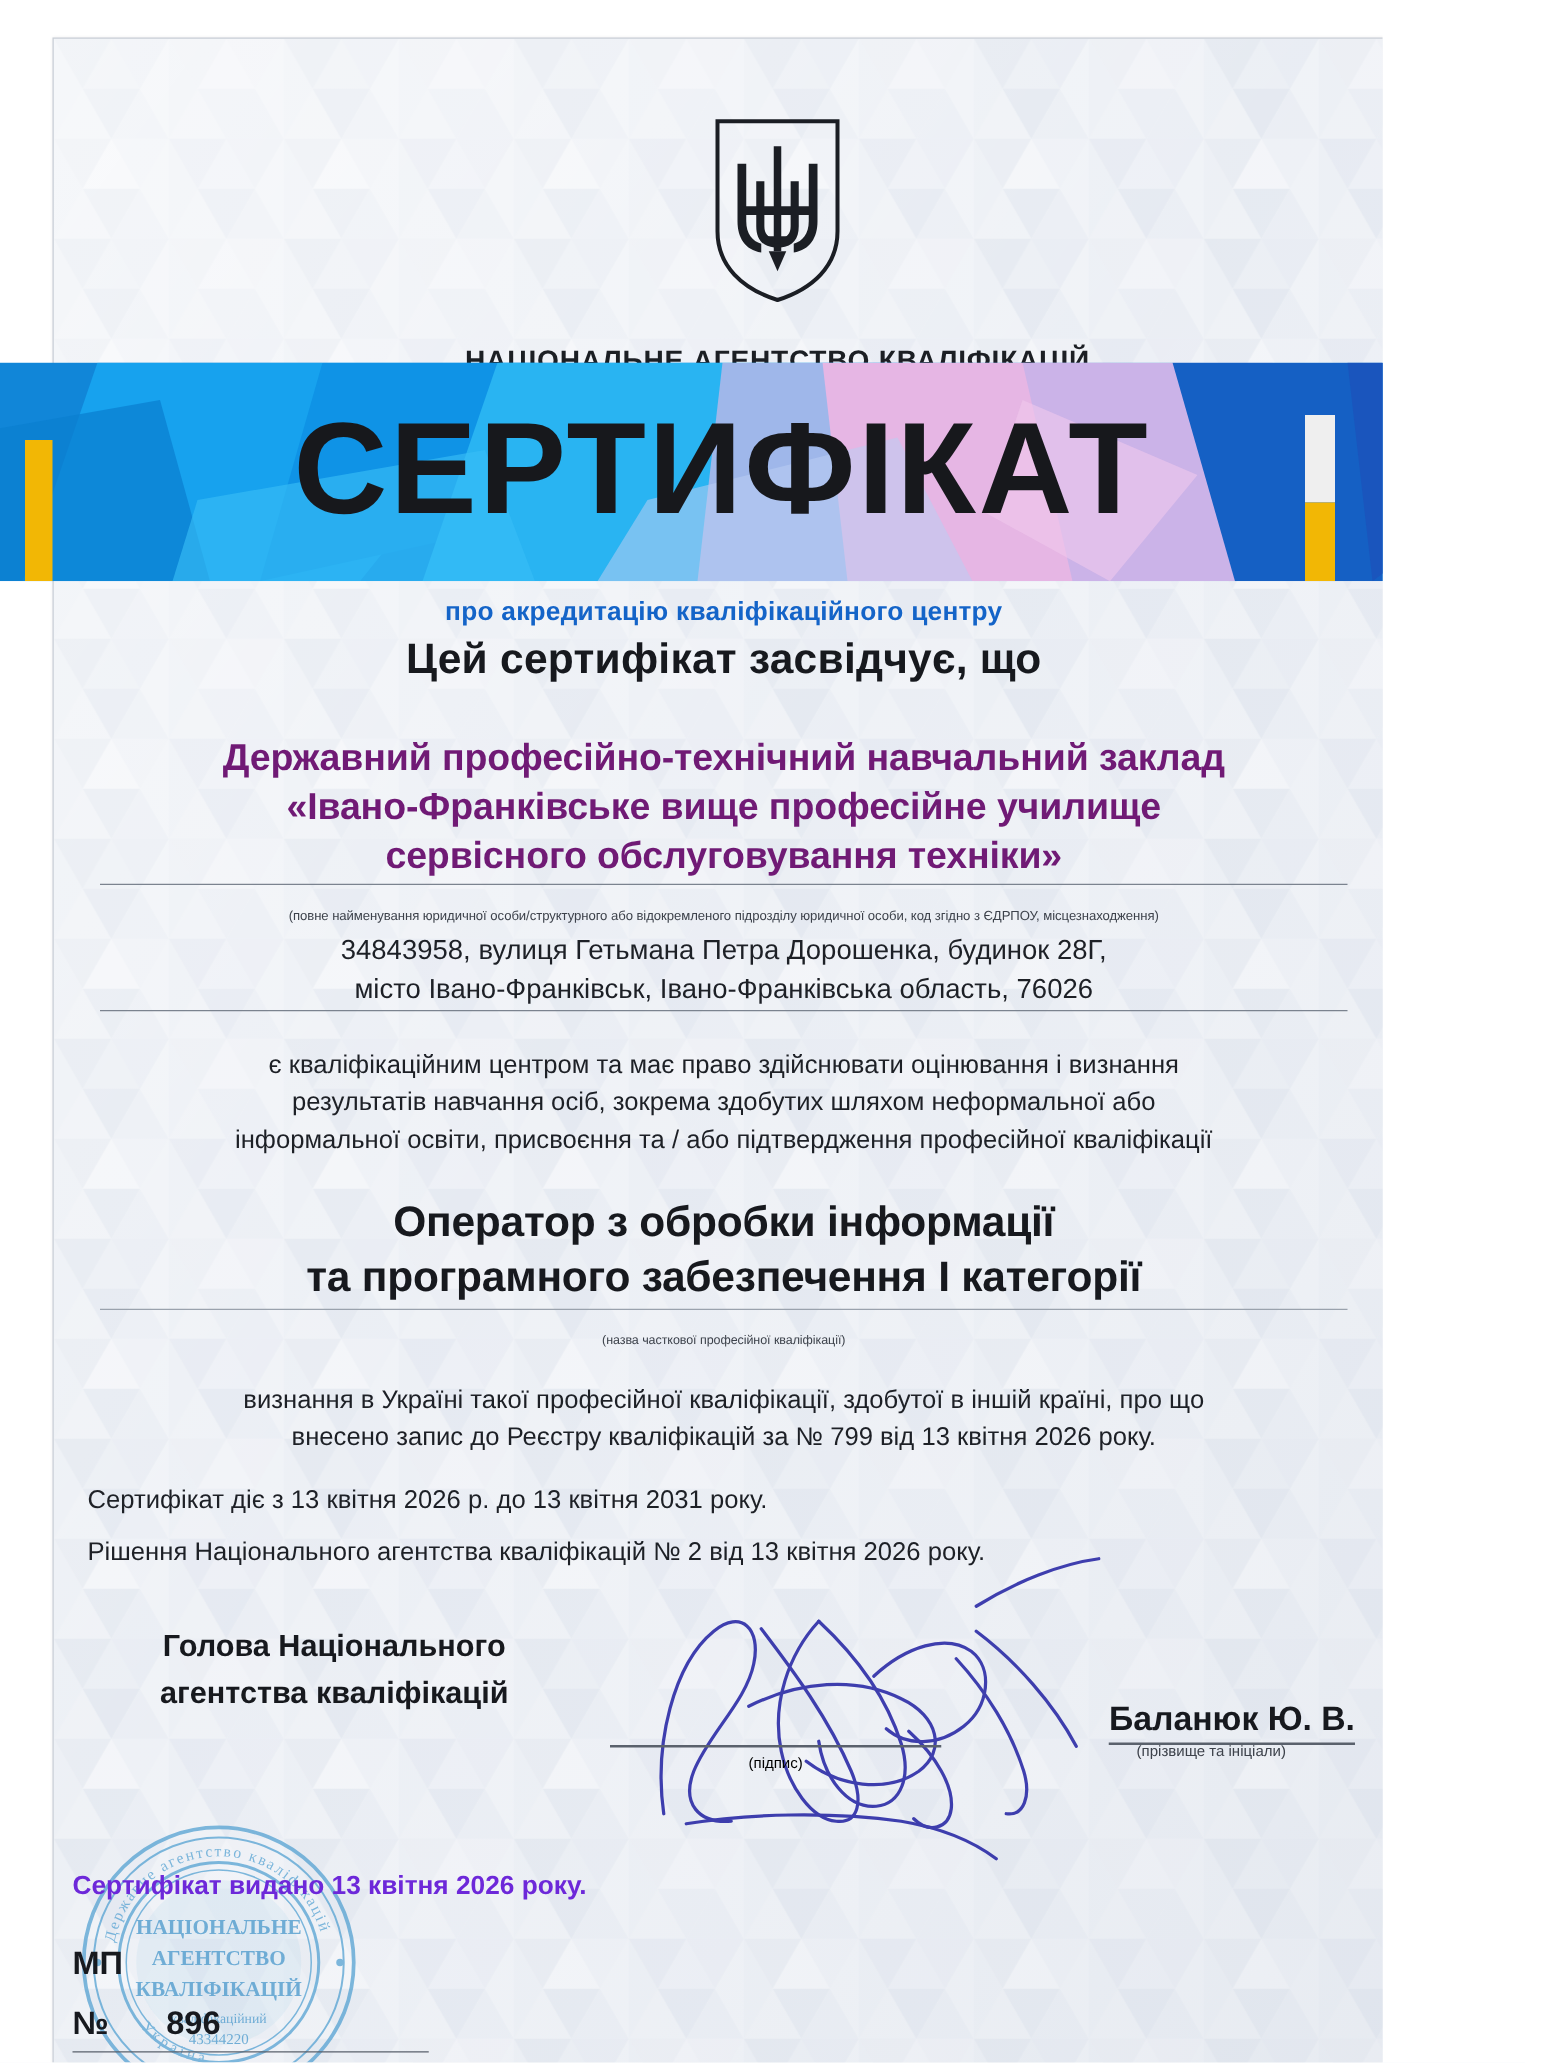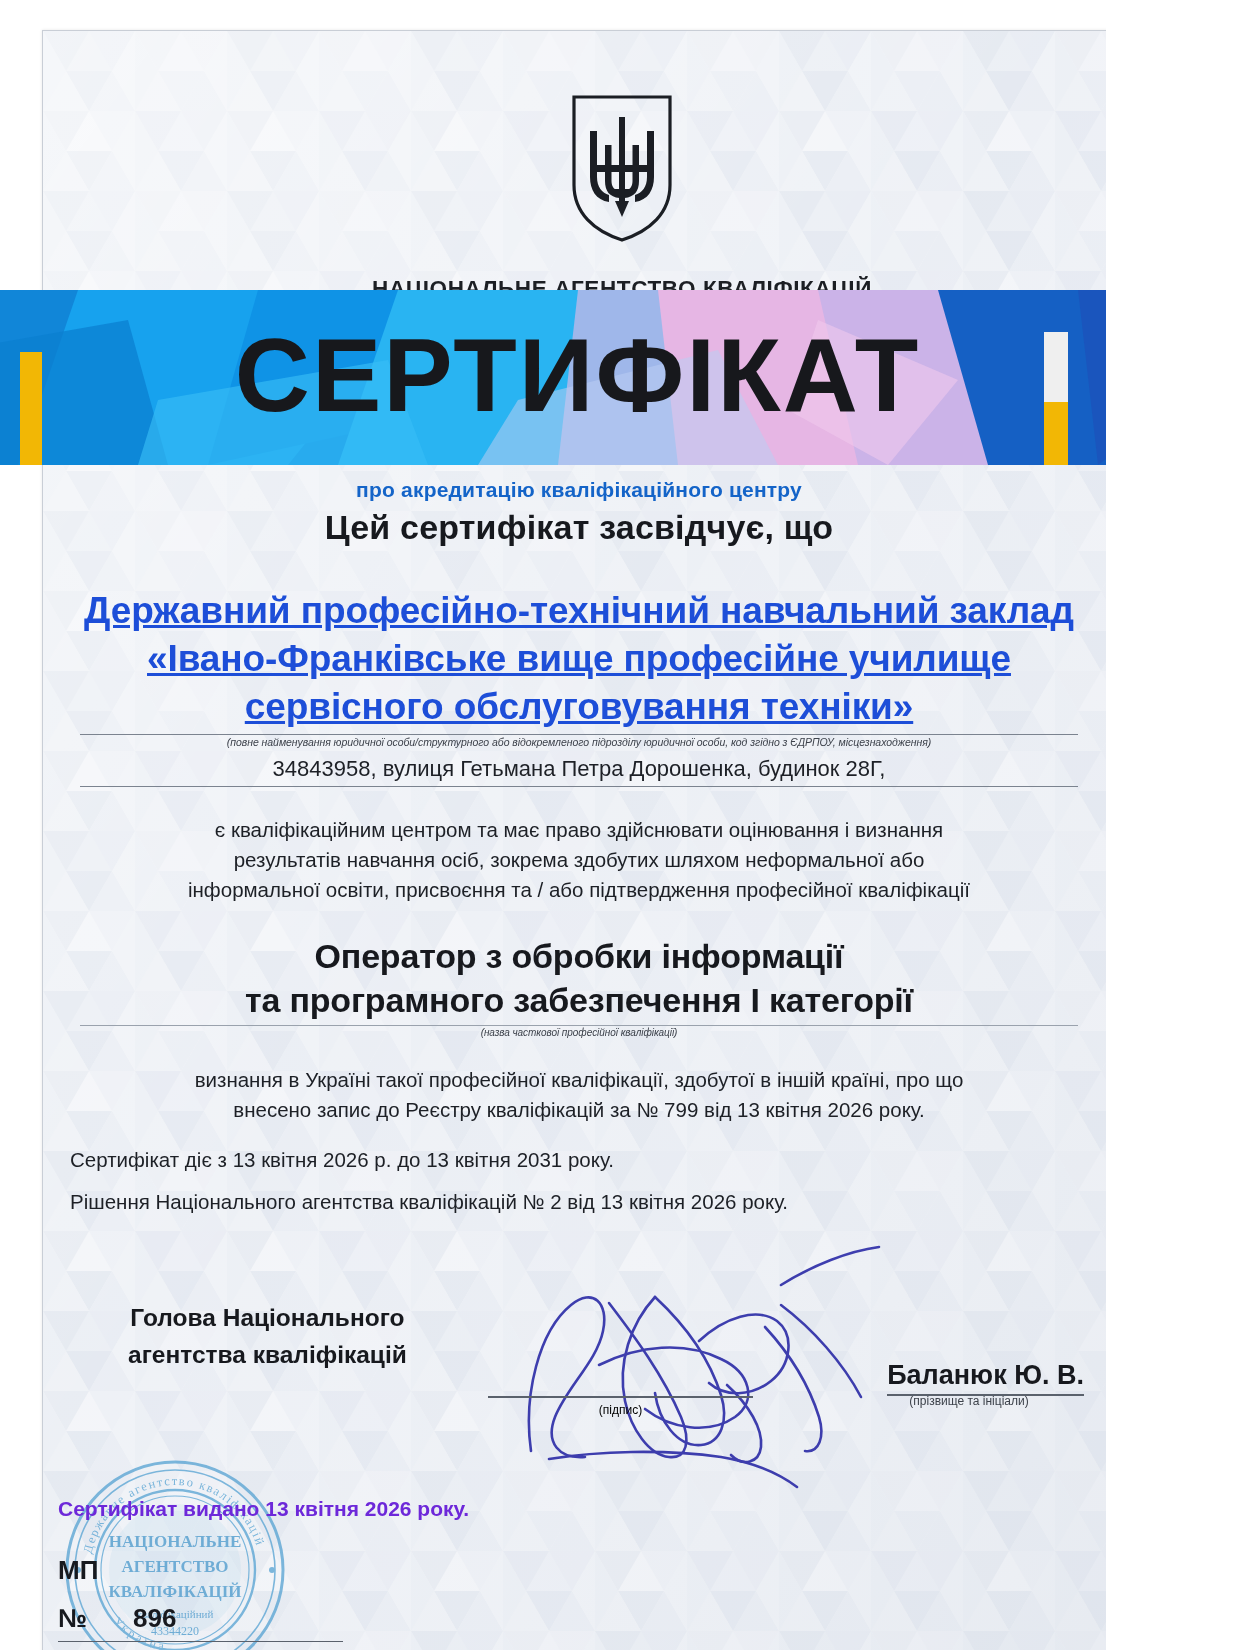--- a/index.html
+++ b/index.html
@@ -110,43 +110,41 @@
   .attests {
     font-size: 34px;
     font-weight: bold;
     color: #17191e;
     letter-spacing: 0.2px;
     margin: 0 0 40px 0;
   }
 
   .org-block { margin: 0 0 3px 0; }
   .org-line {
-    font-size: 37px;
-    font-weight: bold;
-    color: #1d4ed8;
+    font-size: 30px;
+    font-weight: bold;
+    color: #701a75;
     line-height: 1.30;
     letter-spacing: -0.1px;
-    text-decoration: underline;
   }
 
   .rule {
     border: none;
     border-top: 1px solid #7b838f;
     margin: 2px 22px 0 22px;
     height: 0;
   }
   .rule.thin { border-top: 1px solid #9aa2ad; }
 
   .caption {
     font-size: 10.5px;
     color: #3d424b;
     letter-spacing: -0.05px;
-    margin: 1px 0 4px 0;
+    margin: 19px 0 4px 0;
     line-height: 1.2;
-    font-style: italic;
   }
   .caption.small { font-size: 10px; }
 
   .addr-line {
     font-size: 22px;
     color: #1d2026;
     line-height: 1.42;
   }
 
   .body-par {
@@ -376,20 +374,21 @@
     <div class="attests">Цей сертифікат засвідчує, що</div>
 
     <div class="org-block">
       <div class="org-line">Державний професійно-технічний навчальний заклад</div>
       <div class="org-line">«Івано-Франківське вище професійне училище</div>
       <div class="org-line">сервісного обслуговування техніки»</div>
     </div>
     <hr class="rule">
     <div class="caption">(повне найменування юридичної особи/структурного або відокремленого підрозділу юридичної особи, код згідно з ЄДРПОУ, місцезнаходження)</div>
     <div class="addr-line">34843958, вулиця Гетьмана Петра Дорошенка, будинок 28Г,</div>
+    <div class="addr-line">місто Івано-Франківськ, Івано-Франківська область, 76026</div>
     <hr class="rule">
 
     <div class="body-par">
       <div>є кваліфікаційним центром та має право здійснювати оцінювання і визнання</div>
       <div>результатів навчання осіб, зокрема здобутих шляхом неформальної або</div>
       <div>інформальної освіти, присвоєння та / або підтвердження професійної кваліфікації</div>
     </div>
 
     <div class="qual-block">
       <div class="qual-line">Оператор з обробки інформації</div>

